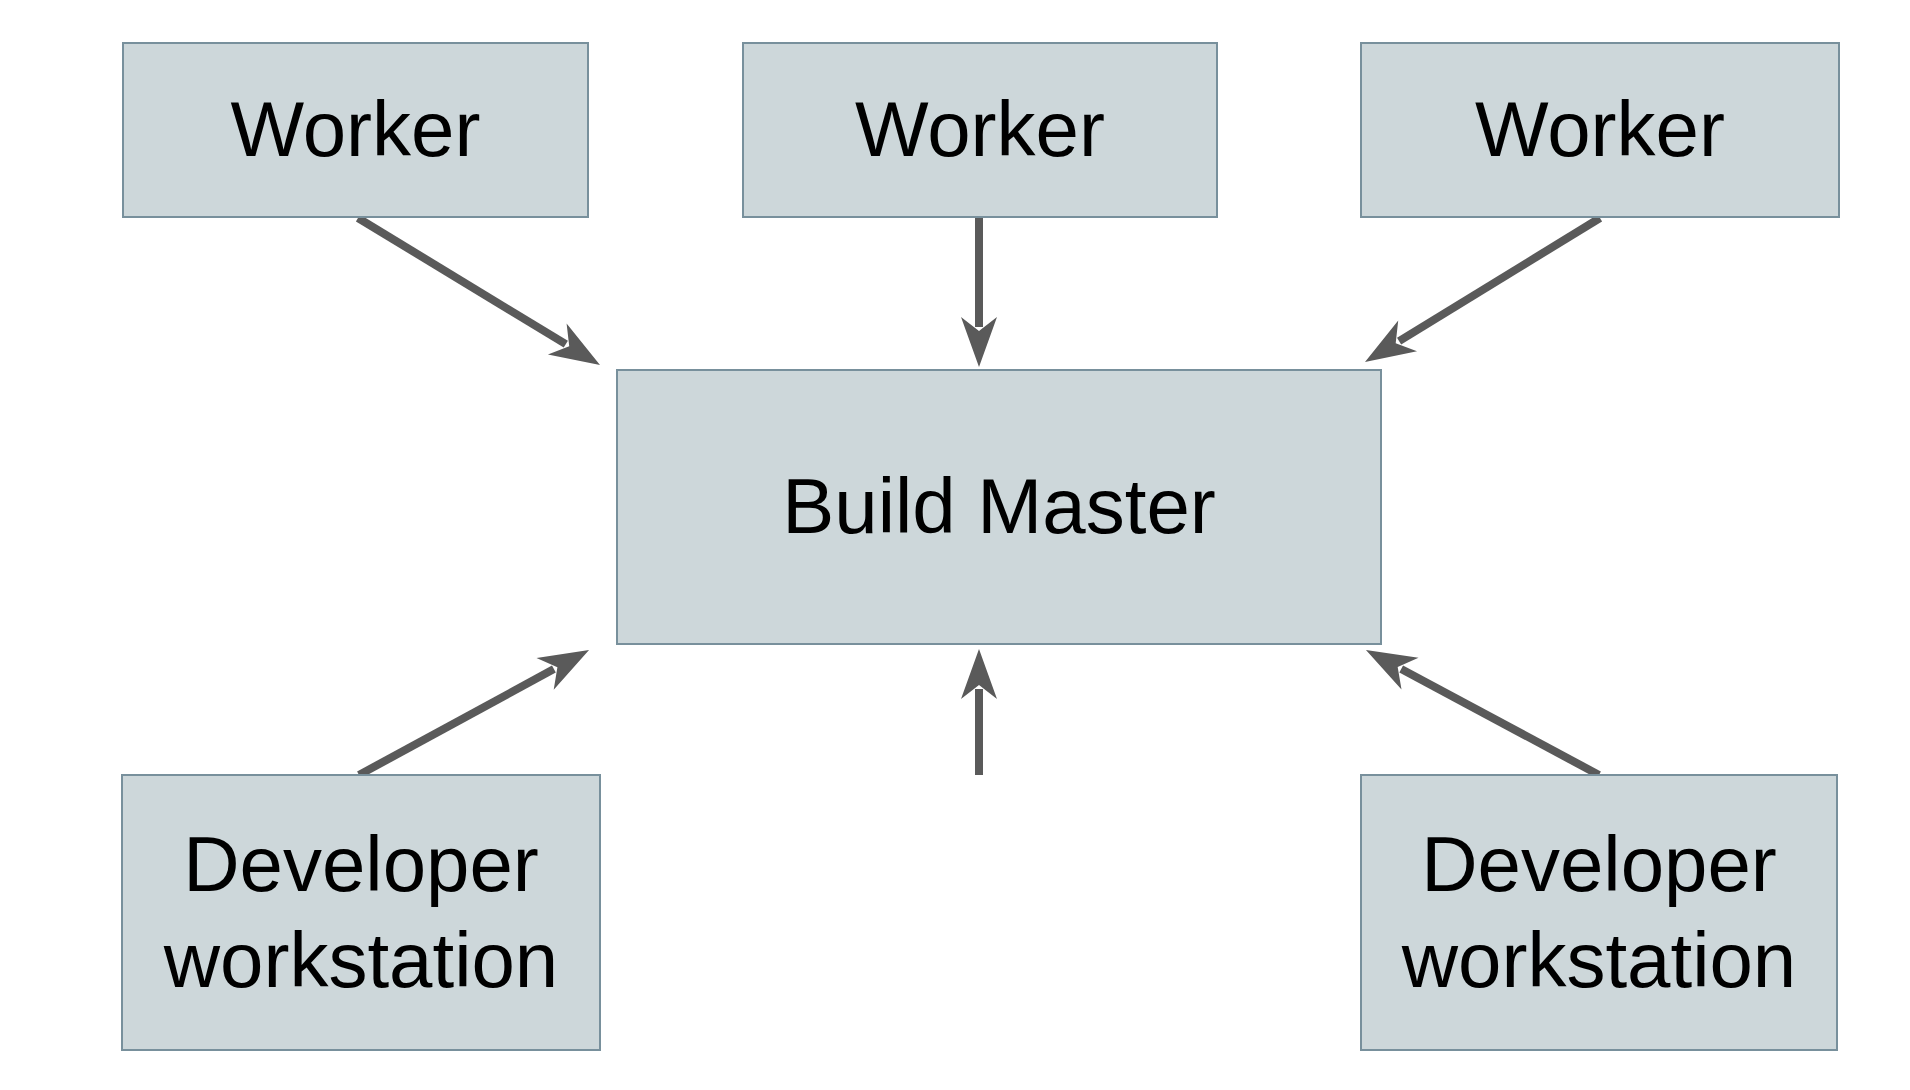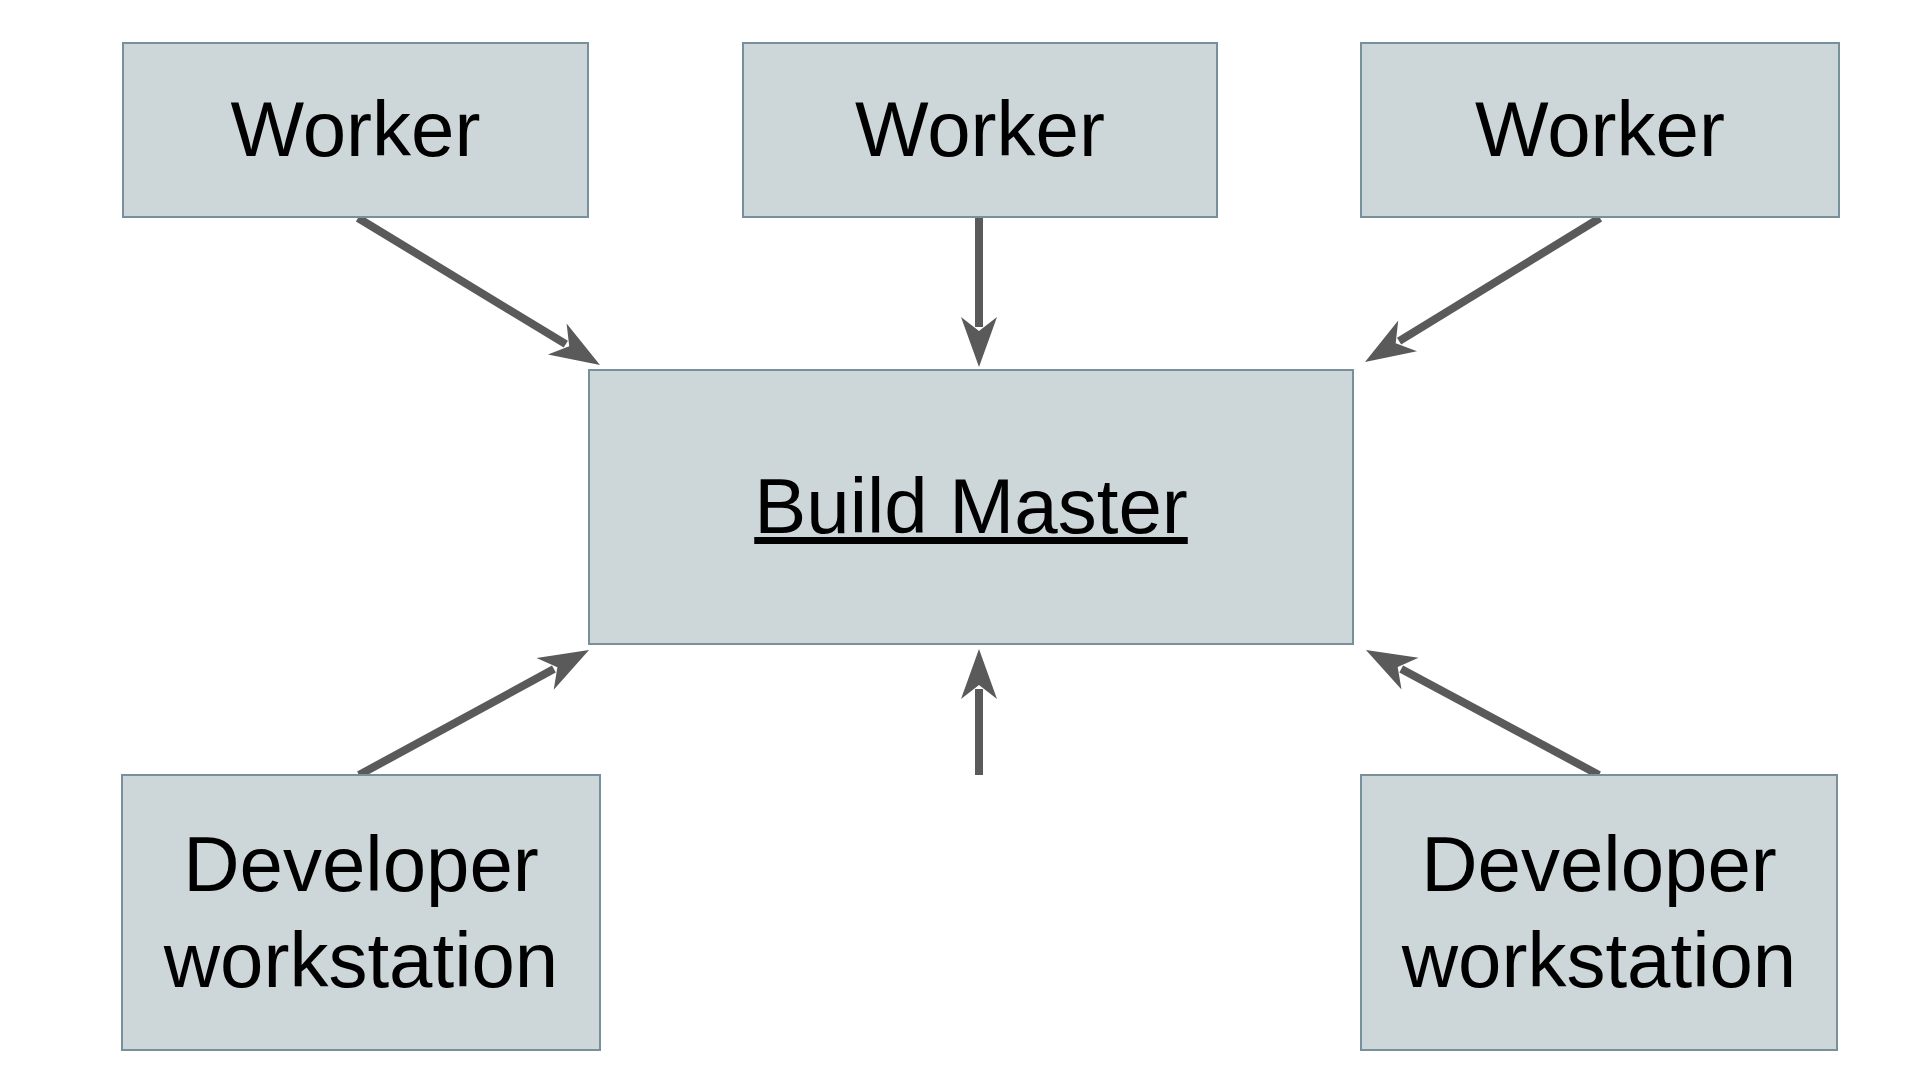--- a/index.html
+++ b/index.html
@@ -41,21 +41,21 @@
     justify-content: center;
     text-align: center;
     font-size: 78px;
     line-height: 1.22;
     color: var(--text, #000000);
     padding: 0 6px;
   }
   .node-worker-1        { left: 122px;  top: 42px;  width: 467px; height: 176px; }
   .node-worker-2        { left: 742px;  top: 42px;  width: 476px; height: 176px; }
   .node-worker-3        { left: 1360px; top: 42px;  width: 480px; height: 176px; }
-  .node-build-master    { left: 588px;  top: 369px; width: 766px; height: 276px; text-decoration: underline; }
+  .node-build-master    { left: 616px;  top: 369px; width: 766px; height: 276px; }
   .node-dev-left        { left: 121px;  top: 774px; width: 480px; height: 277px; }
   .node-ci-server       { left: 740px;  top: 774px; width: 476px; height: 277px; }
   .node-dev-right       { left: 1360px; top: 774px; width: 478px; height: 277px; }
 </style>
 </head>
 <body>
 
 <div class="canvas">
 
   <svg class="edges-layer" viewBox="0 0 1910 1090" xmlns="http://www.w3.org/2000/svg">

